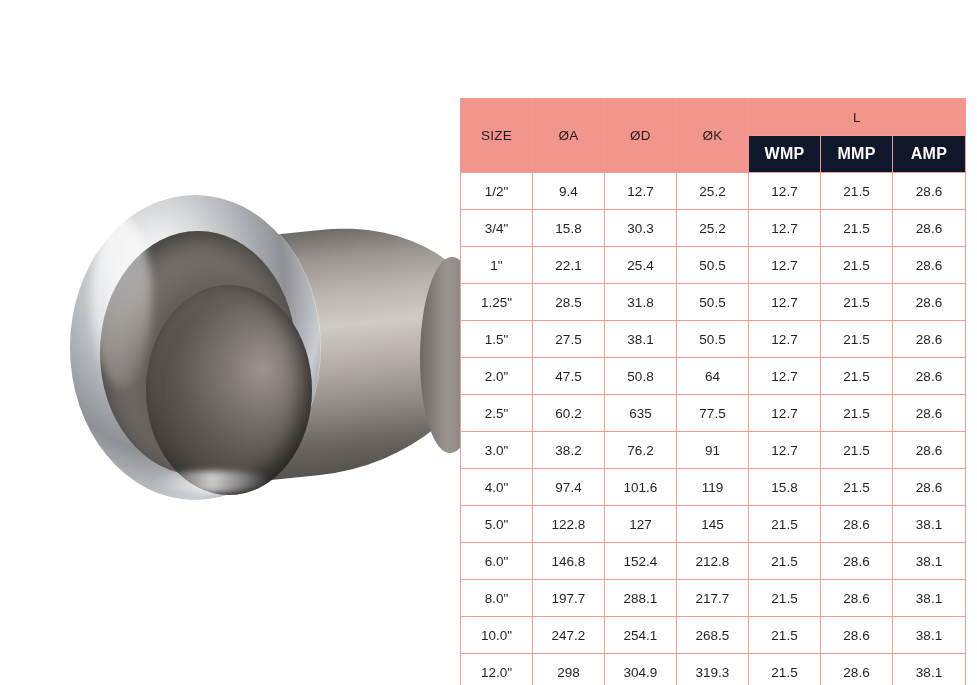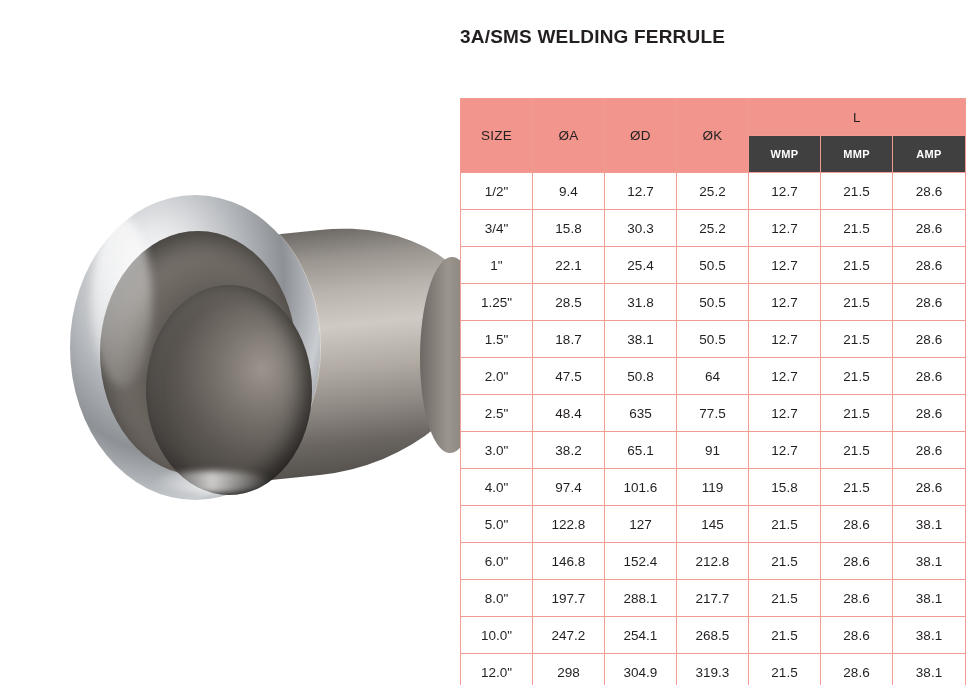--- a/index.html
+++ b/index.html
@@ -161,24 +161,24 @@
   }
   thead th {
     background: #f2958c;
     color: #ffffff;
     font-weight: bold;
     font-size: 13px;
     letter-spacing: 0.3px;
     border-color: #ffffff;
   }
   thead th.sub {
-    background: #404040;
+    background: #0f172a;
     color: #ffffff;
     font-weight: bold;
-    font-size: 11px;
+    font-size: 16px;
   }
   thead th.rowspan2 { height: 72px; margin-left: 16px; }
   thead th.l-head { height: 36px; }
   tbody td { background: #ffffff; }
   tbody td.size-col { font-size: 13.5px; }
   col.c-size { width: 72px; }
   col.c-a    { width: 72px; }
   col.c-d    { width: 72px; }
   col.c-k    { width: 72px; }
   col.c-wmp  { width: 72px; }
@@ -198,21 +198,20 @@
         <div class="flange-inner-shadow">
           <div class="bore"></div>
         </div>
         <div class="highlight-a"></div>
       </div>
       <div class="highlight-b"></div>
     </div>
   </div>
 
   <div class="content">
-    <h1 class="title">3A/SMS WELDING FERRULE</h1>
 
     <table class="spec">
       <colgroup>
         <col class="c-size">
           <col class="c-a">
           <col class="c-d">
           <col class="c-k">
         <col class="c-wmp">
           <col class="c-mmp">
           <col class="c-amp">
@@ -263,49 +262,49 @@
             <td class="size-col">1.25"</td>
             <td>28.5</td>
             <td>31.8</td>
             <td>50.5</td>
             <td>12.7</td>
             <td>21.5</td>
             <td>28.6</td>
           </tr>
           <tr>
             <td class="size-col">1.5"</td>
-            <td>18.7</td>
+            <td>27.5</td>
             <td>38.1</td>
             <td>50.5</td>
             <td>12.7</td>
             <td>21.5</td>
             <td>28.6</td>
           </tr>
           <tr>
             <td class="size-col">2.0"</td>
             <td>47.5</td>
             <td>50.8</td>
             <td>64</td>
             <td>12.7</td>
             <td>21.5</td>
             <td>28.6</td>
           </tr>
           <tr>
             <td class="size-col">2.5"</td>
-            <td>48.4</td>
+            <td>60.2</td>
             <td>635</td>
             <td>77.5</td>
             <td>12.7</td>
             <td>21.5</td>
             <td>28.6</td>
           </tr>
           <tr>
             <td class="size-col">3.0"</td>
             <td>38.2</td>
-            <td>65.1</td>
+            <td>76.2</td>
             <td>91</td>
             <td>12.7</td>
             <td>21.5</td>
             <td>28.6</td>
           </tr>
           <tr>
             <td class="size-col">4.0"</td>
             <td>97.4</td>
             <td>101.6</td>
             <td>119</td>

